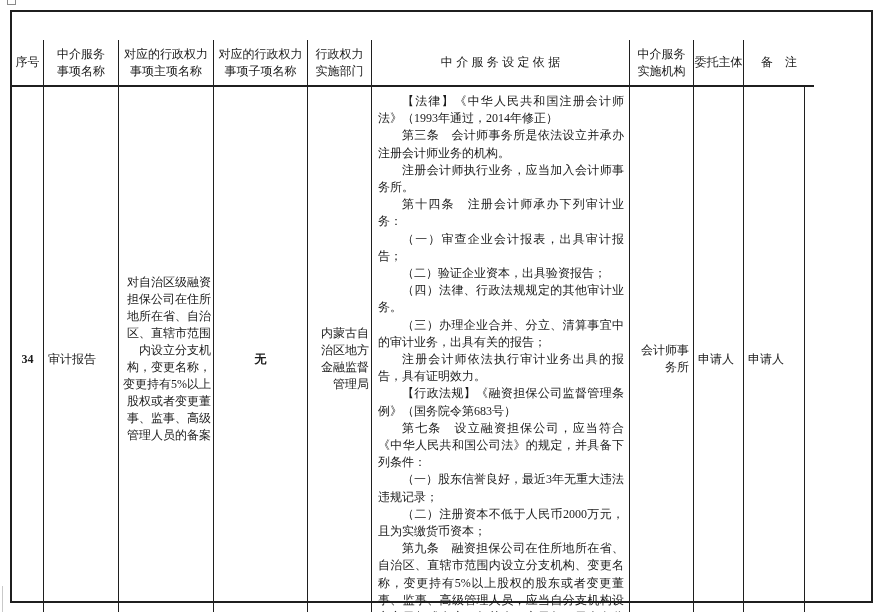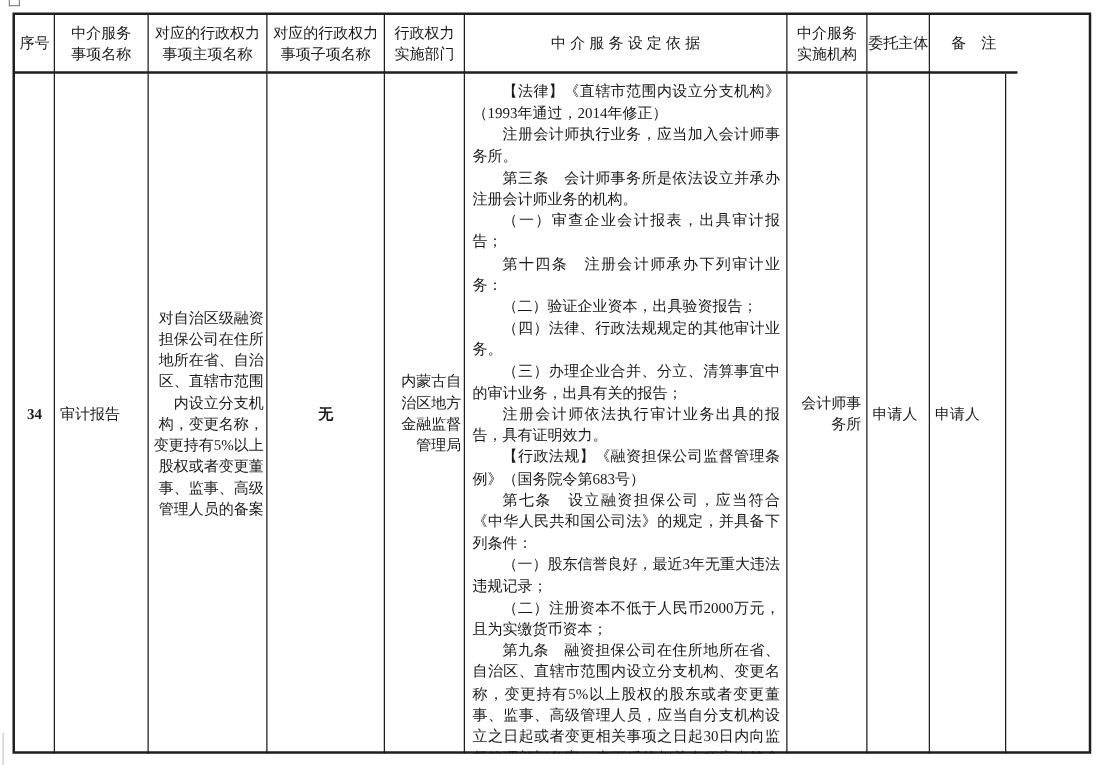--- a/index.html
+++ b/index.html
@@ -9,21 +9,21 @@
 
   
   .top-stub { position:absolute; left:7px; top:0; width:9px; height:5px;
               border-left:1px solid #8a8a8a; border-right:1px solid #8a8a8a; border-bottom:1px solid #8a8a8a; }
   .bottom-edge-line { position:absolute; left:2px; top:586px; width:1px; height:26px; background:#c9c9c9; }
 
   
   .doc-table { position:absolute; left:10px; top:10px; width:863px; height:593px;
                border:2px solid #1f1f1f; display:flex; flex-direction:column; background:#fff; }
   .trow { display:flex; flex-direction:row; width:100%; }
-  .thead { height:47px; flex:0 0 47px; }
+  .thead { height:47px; flex:0 0 47px;margin-top:28px; }
   .tbody { height:544px; flex:1 1 auto; }
 
   .cell { border-right:1px solid #1f1f1f; overflow:hidden; display:flex; flex-direction:column; justify-content:center; }
   .cell.last { border-right:none; }
   .thead .cell { border-bottom:2px solid #1f1f1f; align-items:center; text-align:center;
                  font-family:"Liberation Sans","DejaVu Sans",sans-serif;
                  font-size:12px; line-height:17px; white-space:pre-line; font-weight:500; }
   .tbody .cell { font-size:12px; line-height:17px; }
 
   
@@ -74,25 +74,25 @@
       <div class="cell c9 last">备　注</div>
     </div>
 
     <div class="trow tbody">
       <div class="cell c0 txt-center">34</div>
       <div class="cell c1 txt-left pad-sm">审计报告</div>
       <div class="cell c2 txt-left pad-xs">对自治区级融资担保公司在住所地所在省、自治区、直辖市范围内设立分支机构，变更名称，变更持有5%以上股权或者变更董事、监事、高级管理人员的备案</div>
       <div class="cell c3 txt-center">无</div>
       <div class="cell c4 txt-left pad-xs">内蒙古自治区地方金融监督管理局</div>
       <div class="cell c5 basis-cell">
-          <p>【法律】《直辖市范围内设立分支机构》（1993年通过，2014年修正）</p>
+          <p>【法律】《中华人民共和国注册会计师法》（1993年通过，2014年修正）</p>
+          <p>第三条　会计师事务所是依法设立并承办注册会计师业务的机构。</p>
           <p>注册会计师执行业务，应当加入会计师事务所。</p>
-          <p>第三条　会计师事务所是依法设立并承办注册会计师业务的机构。</p>
+          <p>第十四条　注册会计师承办下列审计业务：</p>
           <p>（一）审查企业会计报表，出具审计报告；</p>
-          <p>第十四条　注册会计师承办下列审计业务：</p>
           <p>（二）验证企业资本，出具验资报告；</p>
           <p>（四）法律、行政法规规定的其他审计业务。</p>
           <p>（三）办理企业合并、分立、清算事宜中的审计业务，出具有关的报告；</p>
           <p>注册会计师依法执行审计业务出具的报告，具有证明效力。</p>
           <p>【行政法规】《融资担保公司监督管理条例》（国务院令第683号）</p>
           <p>第七条　设立融资担保公司，应当符合《中华人民共和国公司法》的规定，并具备下列条件：</p>
           <p>（一）股东信誉良好，最近3年无重大违法违规记录；</p>
           <p>（二）注册资本不低于人民币2000万元，且为实缴货币资本；</p>
           <p>第九条　融资担保公司在住所地所在省、自治区、直辖市范围内设立分支机构、变更名称，变更持有5%以上股权的股东或者变更董事、监事、高级管理人员，应当自分支机构设立之日起或者变更相关事项之日起30日内向监督管理部门备案；变更后的相关事项应当符合本条例第六条第二款、第七条的规定。</p>
         </div>

